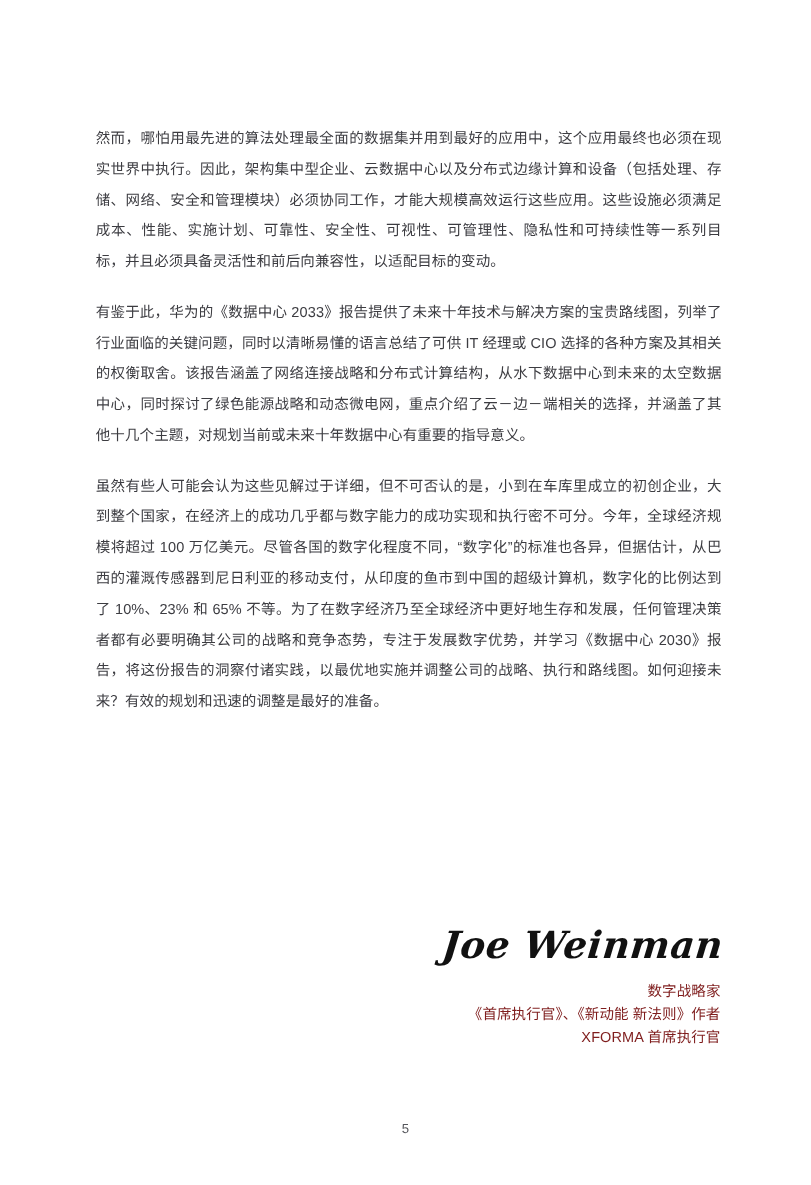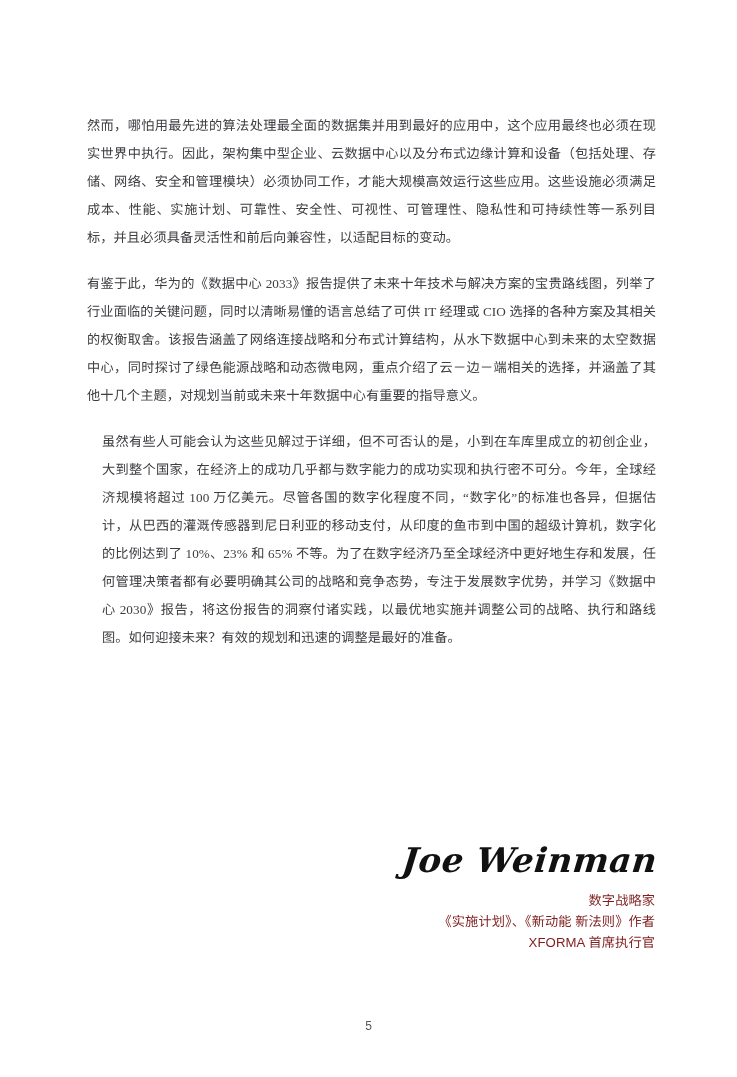--- a/index.html
+++ b/index.html
@@ -23,35 +23,34 @@
     background: #ffffff;
     box-sizing: border-box;
   }
 
   
   .content {
     position: absolute;
     left: 87px;
     top: 112px;
     width: 569px;
-    font-family: Liberation Serif, serif;
   }
 
   .para {
     margin: 0 0 18px 0;
     font-size: 13.2px;
     line-height: 28px;
     color: #3c3c41;
     text-align: justify;
     text-justify: inter-ideograph;
     letter-spacing: 0.1px;
     word-break: break-all;
     hyphens: none;
   }
-  .para:last-child { margin-bottom: 0; margin-left: 15px; }
+  .para:last-child { margin-bottom: 0; }
 
   
   .signature-block {
     position: absolute;
     right: 82px;
     top: 838px;
     width: 420px;
     text-align: right;
   }
 
@@ -104,20 +103,20 @@
   <div class="content">
     <p class="para">然而，哪怕用最先进的算法处理最全面的数据集并用到最好的应用中，这个应用最终也必须在现实世界中执行。因此，架构集中型企业、云数据中心以及分布式边缘计算和设备（包括处理、存储、网络、安全和管理模块）必须协同工作，才能大规模高效运行这些应用。这些设施必须满足成本、性能、实施计划、可靠性、安全性、可视性、可管理性、隐私性和可持续性等一系列目标，并且必须具备灵活性和前后向兼容性，以适配目标的变动。</p>
     <p class="para">有鉴于此，华为的《数据中心 2033》报告提供了未来十年技术与解决方案的宝贵路线图，列举了行业面临的关键问题，同时以清晰易懂的语言总结了可供 IT 经理或 CIO 选择的各种方案及其相关的权衡取舍。该报告涵盖了网络连接战略和分布式计算结构，从水下数据中心到未来的太空数据中心，同时探讨了绿色能源战略和动态微电网，重点介绍了云－边－端相关的选择，并涵盖了其他十几个主题，对规划当前或未来十年数据中心有重要的指导意义。</p>
     <p class="para">虽然有些人可能会认为这些见解过于详细，但不可否认的是，小到在车库里成立的初创企业，大到整个国家，在经济上的成功几乎都与数字能力的成功实现和执行密不可分。今年，全球经济规模将超过 100 万亿美元。尽管各国的数字化程度不同，“数字化”的标准也各异，但据估计，从巴西的灌溉传感器到尼日利亚的移动支付，从印度的鱼市到中国的超级计算机，数字化的比例达到了 10%、23% 和 65% 不等。为了在数字经济乃至全球经济中更好地生存和发展，任何管理决策者都有必要明确其公司的战略和竞争态势，专注于发展数字优势，并学习《数据中心 2030》报告，将这份报告的洞察付诸实践，以最优地实施并调整公司的战略、执行和路线图。如何迎接未来？有效的规划和迅速的调整是最好的准备。</p>
   </div>
 
   <div class="signature-block">
     <span class="signature">Joe Weinman</span>
     <span class="credit-lines">
       <span class="credit">数字战略家</span>
-      <span class="credit">《实施计划》、《新动能 新法则》作者</span>
+      <span class="credit">《首席执行官》、《新动能 新法则》作者</span>
       <span class="credit">XFORMA 首席执行官</span>
     </span>
   </div>
 
   <div class="page-number">5</div>
 
 </div>
 
 </body></html>

